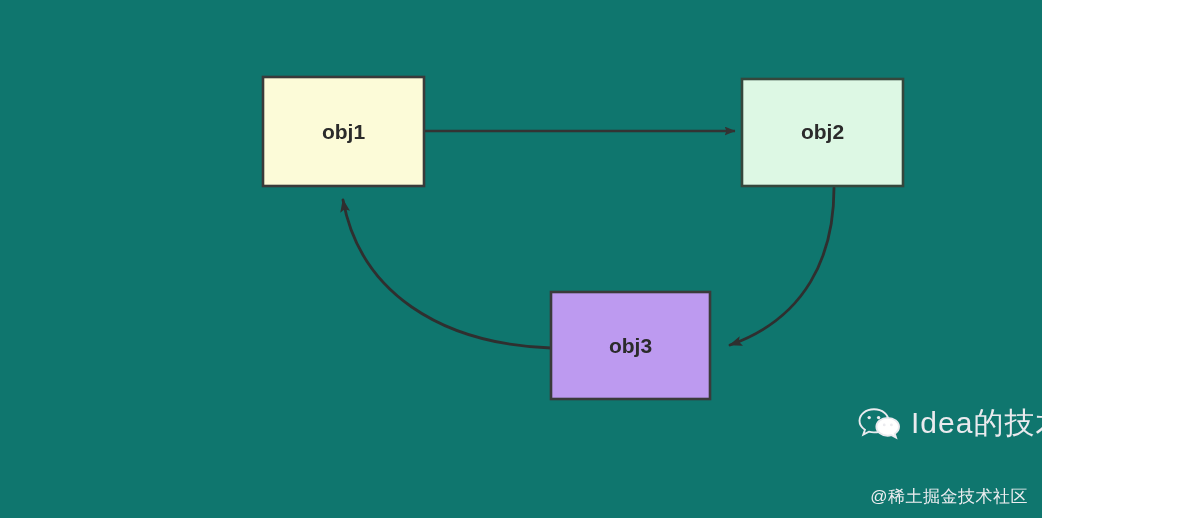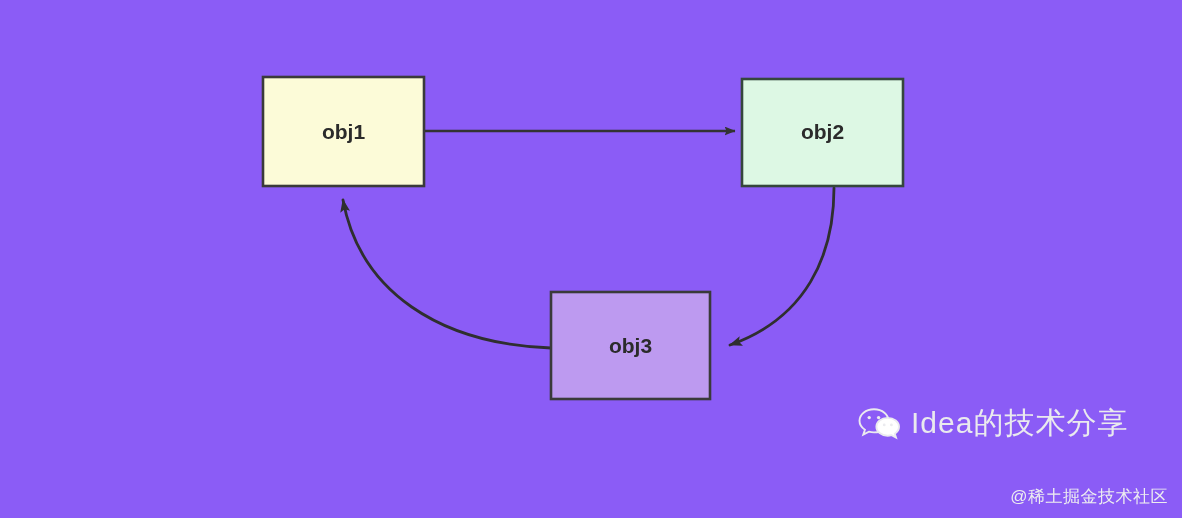--- a/index.html
+++ b/index.html
@@ -6,23 +6,23 @@
   html, body {
     margin: 0;
     padding: 0;
     background: #ffffff;
   }
   body {
     font-family: "Liberation Sans", "DejaVu Sans", sans-serif;
   }
   #canvas {
     position: relative;
-    width: 1182px;
+    width: 1042px;
     height: 518px;
-    background: #8b5cf6;
+    background: #0f766e;
     overflow: hidden;
   }
   #diagram-svg {
     position: absolute;
     left: 0;
     top: 0;
     width: 1186px;
     height: 518px;
   }
   .node-label {

